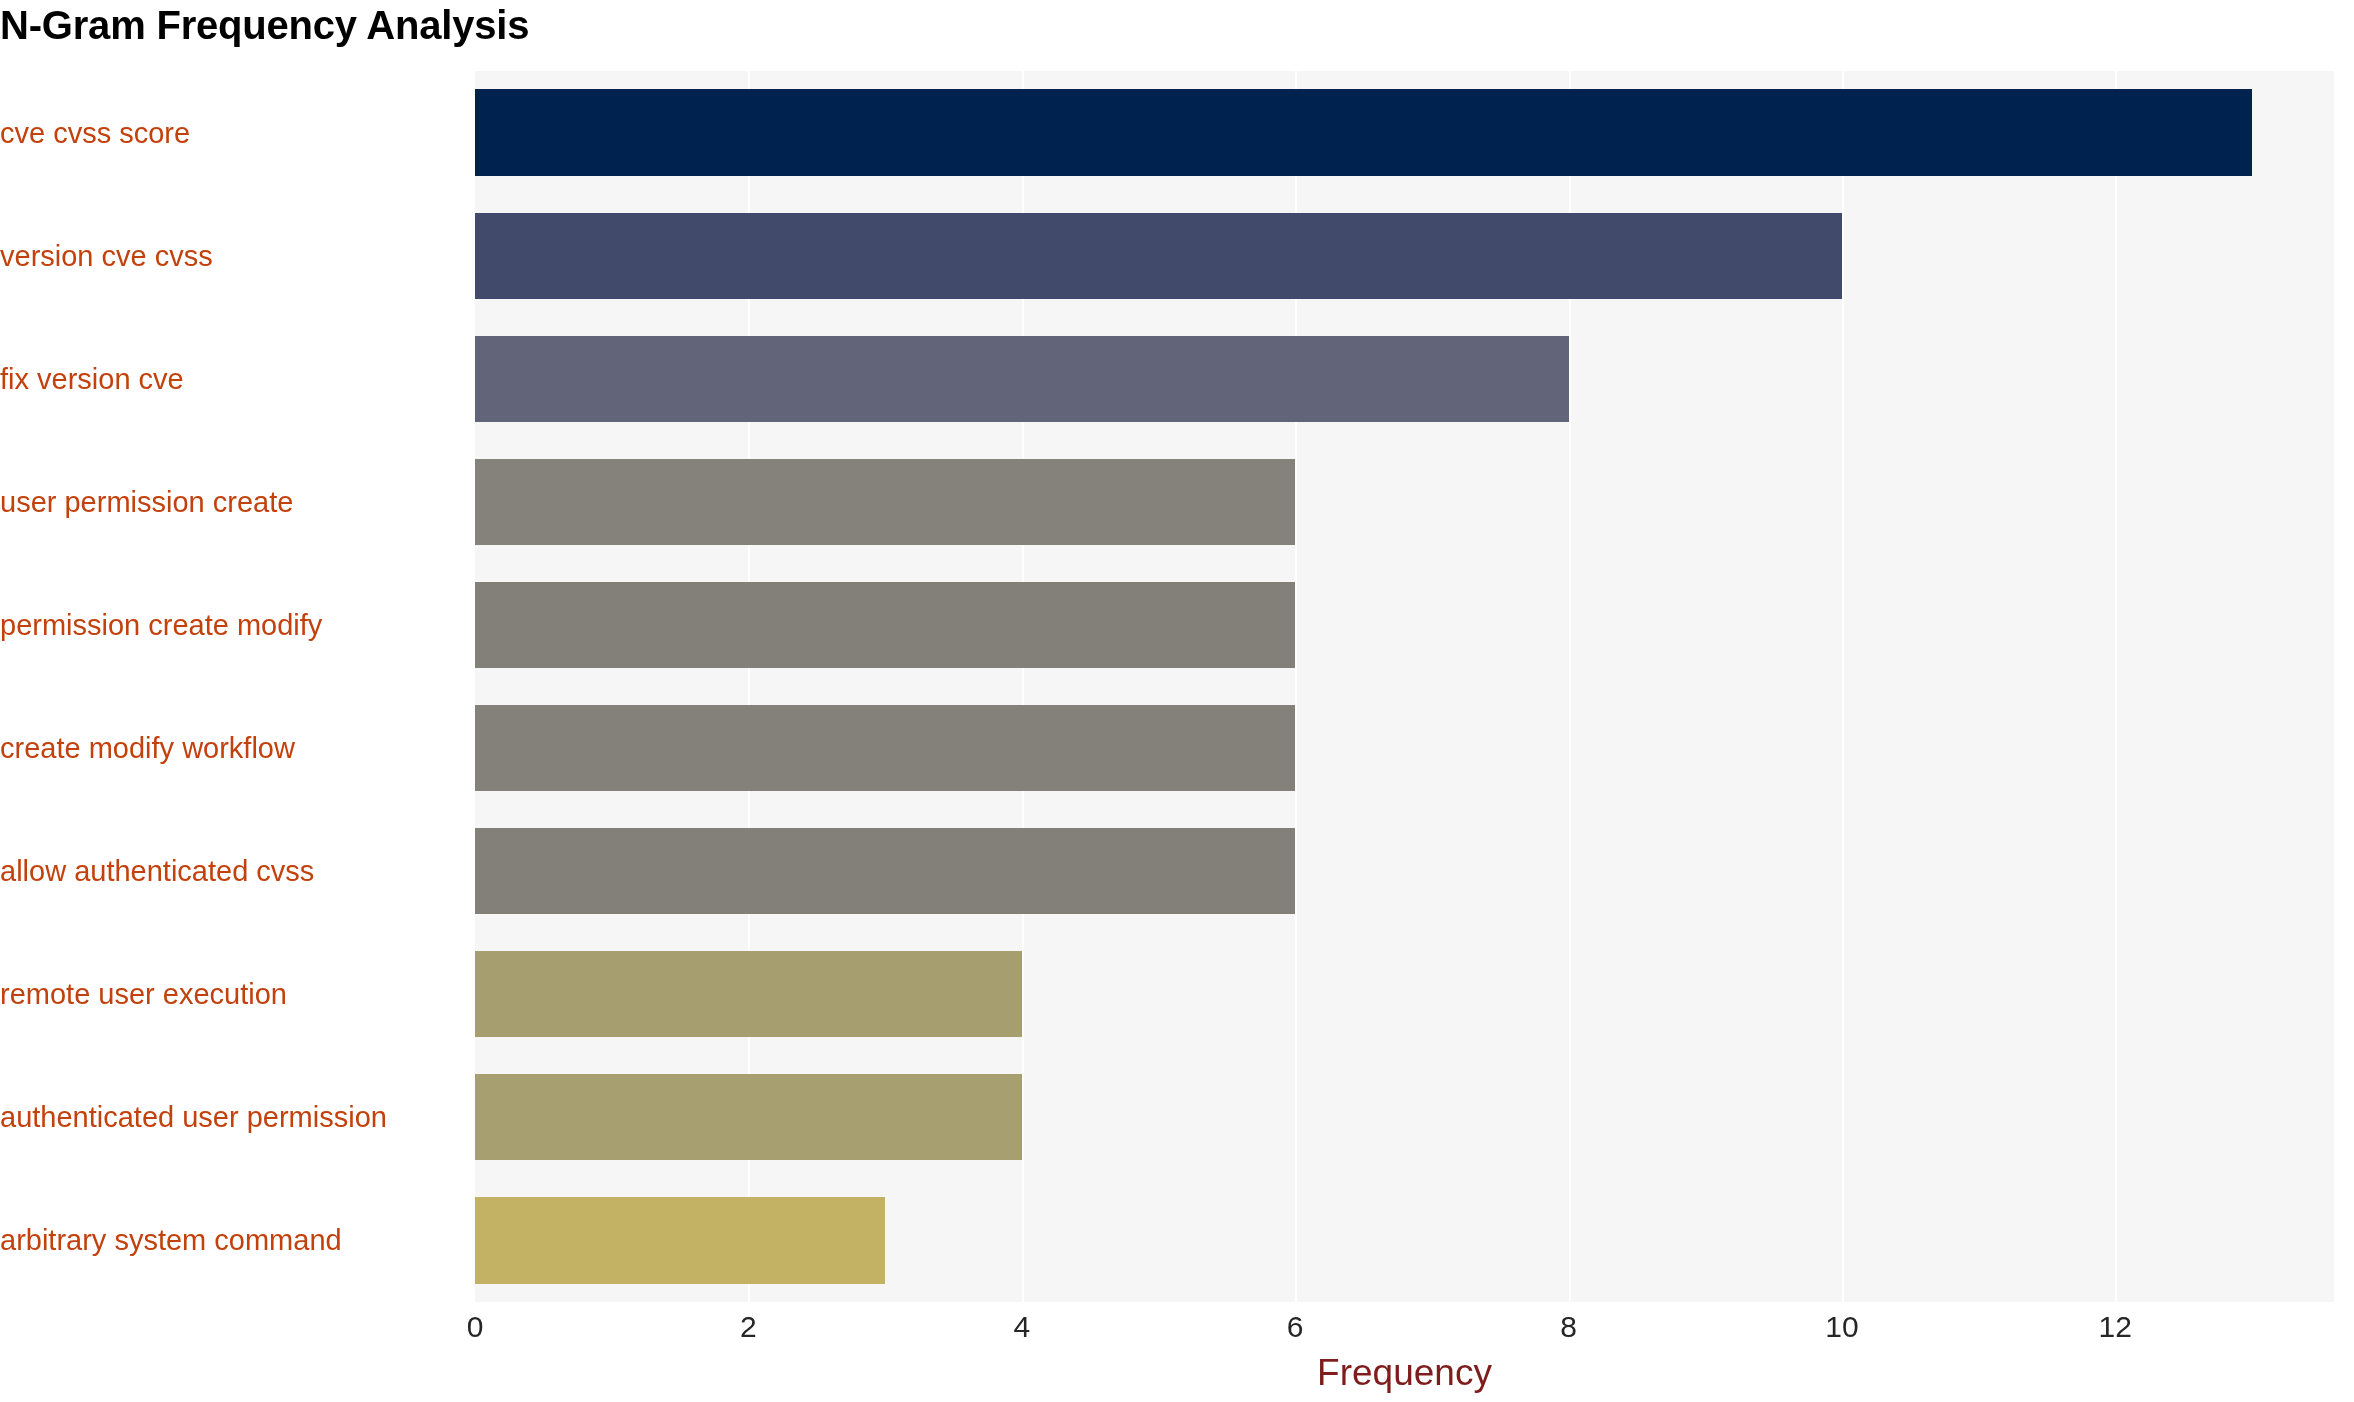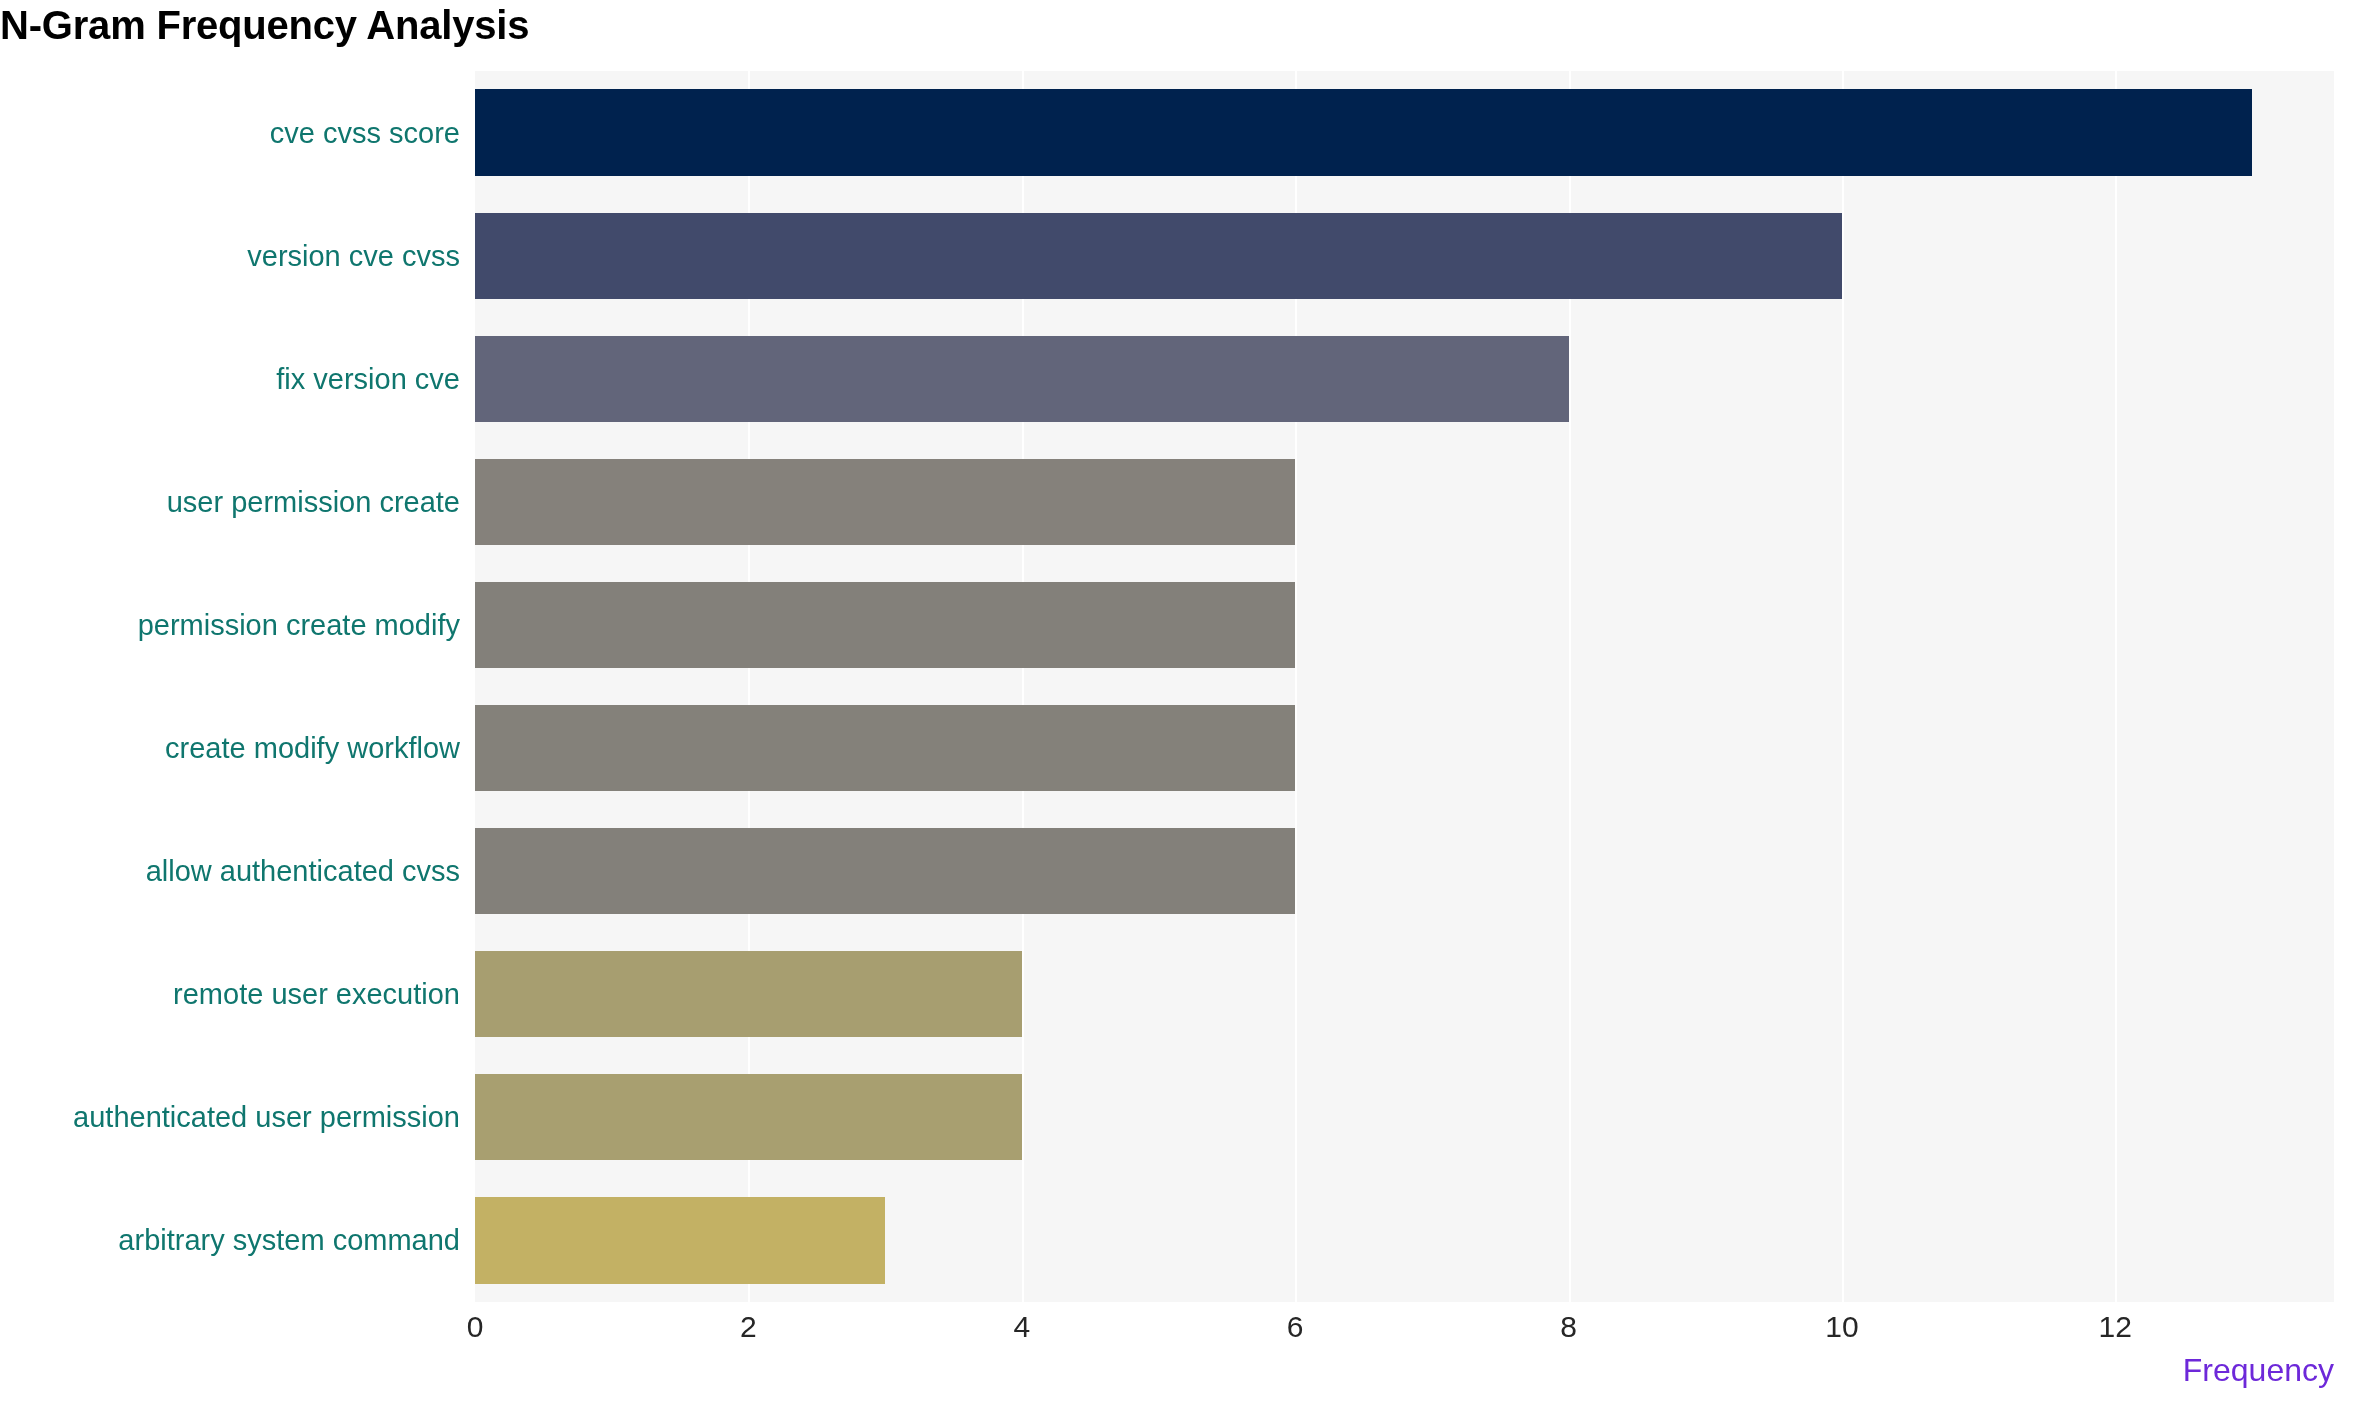--- a/index.html
+++ b/index.html
@@ -62,23 +62,23 @@
     position: absolute;
     left: 0;
     height: 85px;
   }
 
   
   .ylabel {
     position: absolute;
     right: 2360px;
     width: 600px;
-    text-align: right;
+    text-align: left;
     font-size: 29px;
-    color: #0f766e;
+    color: #c2410c;
     font-family: "Liberation Sans", sans-serif;
     white-space: nowrap;
   }
   #ylabels {
     position: absolute;
     left: 0;
     top: 71px;
     width: 475px;
     height: 1231px;
   }
@@ -106,23 +106,23 @@
     color: #262626;
     font-family: "Liberation Sans", sans-serif;
   }
 
   
   #xaxis-title {
     position: absolute;
     left: 475px;
     top: 1352px;
     width: 1859px;
-    text-align: right;
-    font-size: 32px;
-    color: #6d28d9;
+    text-align: center;
+    font-size: 37px;
+    color: #7f1d1d;
     font-family: "Liberation Sans", sans-serif;
   }
 </style>
 </head>
 <body>
 
 <div id="figure">
 
   <div id="chart-title">N-Gram Frequency Analysis</div>
 

